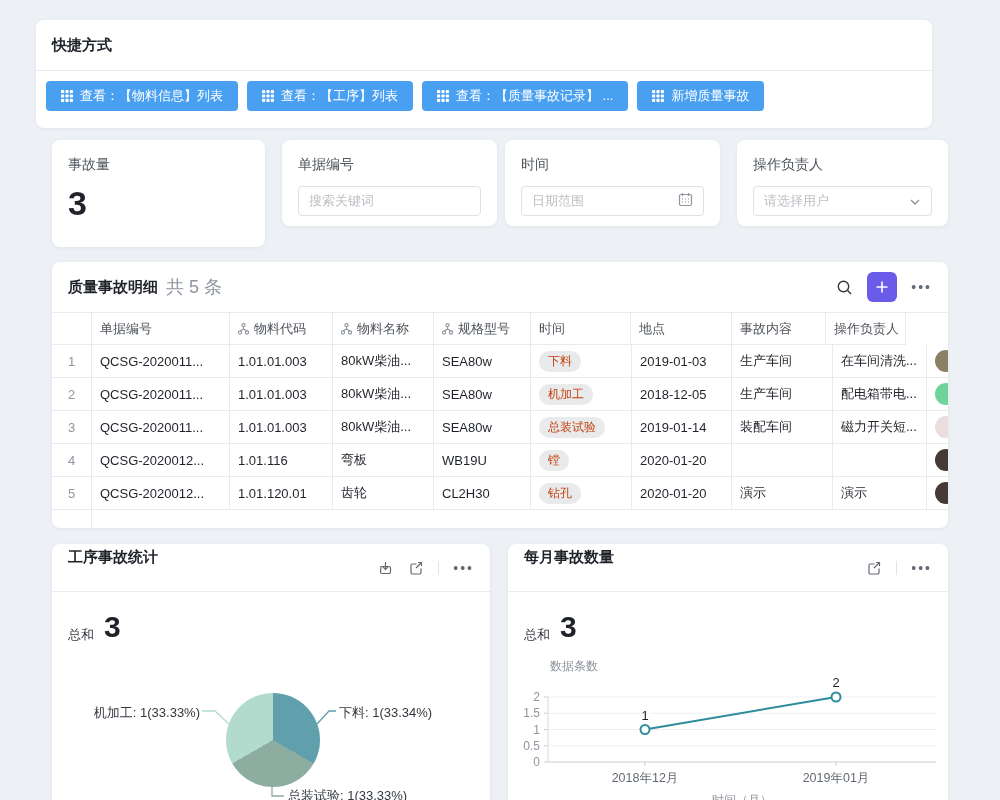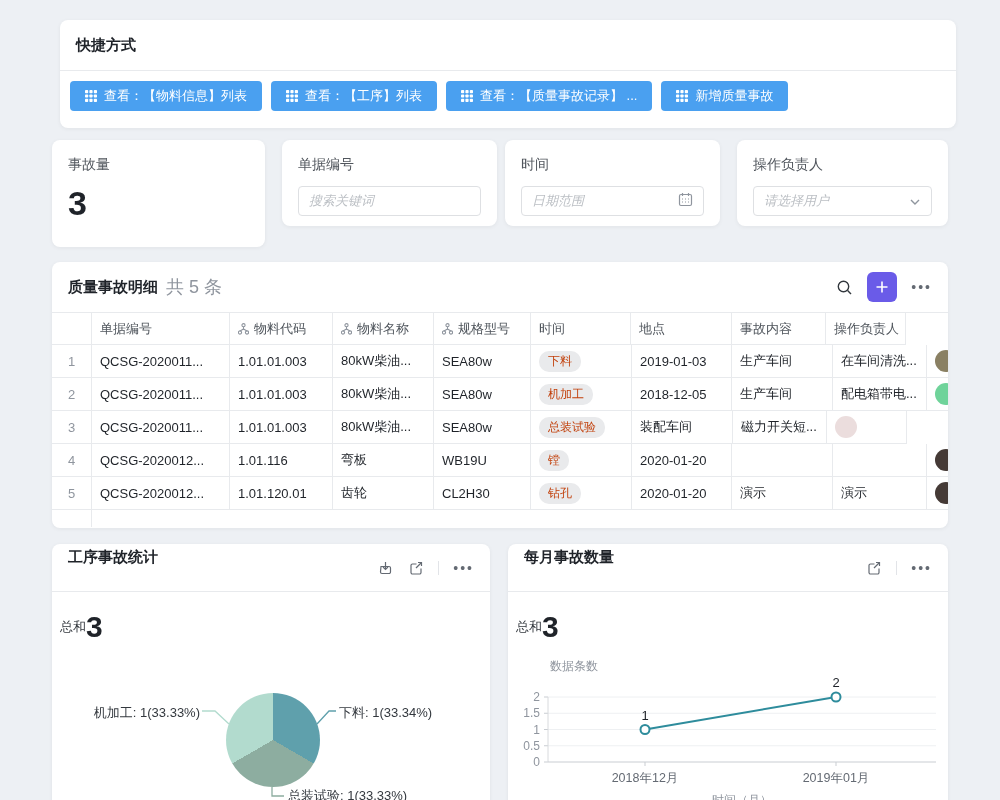--- a/index.html
+++ b/index.html
@@ -1,36 +1,36 @@
 <!DOCTYPE html>
 <html><head>
 <meta charset="utf-8">
 <style>
   * { margin:0; padding:0; box-sizing:border-box; }
   body { font-family:"Liberation Sans","DejaVu Sans",sans-serif; }
   .canvas { position:relative; width:1000px; height:800px; background:#EDF0F4; overflow:hidden; color:#1F2329; }
   .card { position:absolute; background:#fff; border-radius:8px; box-shadow:0 1px 4px rgba(31,35,41,.06); }
 
   
-  .shortcuts { left:60px; top:20px; width:896px; height:108px; }
+  .shortcuts { left:36px; top:20px; width:896px; height:108px; }
   .shortcuts .head { height:51px; border-bottom:1px solid #E8EAED; display:flex; align-items:center; padding:0 16px; }
   .shortcuts h2 { font-size:15px; font-weight:700; }
   .btn-row { display:flex; gap:9px; padding:10px 10px 0; }
   .sc-btn { display:inline-flex; align-items:center; gap:7px; height:30px; padding:0 15px; background:#4AA0F0; color:#fff; border:none; border-radius:4px; font-size:13px; font-family:inherit; cursor:pointer; white-space:nowrap; }
   .grid-ic { display:inline-flex; }
 
   
   .fcard { padding:16px; }
   .f-stat { left:52px; top:140px; width:213px; height:107px; }
   .f-doc  { left:282px; top:140px; width:215px; height:86px; }
   .f-time { left:505px; top:140px; width:215px; height:86px; }
   .f-op   { left:737px; top:140px; width:211px; height:86px; }
   .f-label { font-size:14px; color:#51565D; }
   .f-value { font-size:34px; font-weight:700; margin-top:10px; color:#1F2329; }
-  .f-input { position:relative; margin-top:12px; height:30px; border:1px solid #DEE0E3; border-radius:4px; display:flex; align-items:center; padding:0 10px; color:#BBBFC4; font-size:13px; background:#fff; cursor:text;font-style:italic; }
+  .f-input { position:relative; margin-top:12px; height:30px; border:1px solid #DEE0E3; border-radius:4px; display:flex; align-items:center; padding:0 10px; color:#BBBFC4; font-size:13px; background:#fff; cursor:text; }
   .f-input .ph { flex:1; overflow:hidden; white-space:nowrap; }
   .f-input svg { flex:none; }
 
   
   .tcard { left:52px; top:262px; width:896px; height:266px; overflow:hidden; }
   .tcard .head { height:51px; border-bottom:1px solid #E8EAED; display:flex; align-items:center; padding:0 16px; }
   .t-title { font-size:15px; font-weight:700; }
   .t-count { font-size:18px; color:#8F959E; margin-left:8px; }
   .head-right { margin-left:auto; display:flex; align-items:center; gap:14px; }
   .plus-btn { width:30px; height:30px; border:none; border-radius:6px; background:#6A5BE8; color:#fff; font-size:19px; line-height:1; display:flex; align-items:center; justify-content:center; cursor:pointer; }
@@ -47,21 +47,21 @@
   .empty-row .cell-num { border-right:1px solid #E8EAED; }
 
   
   .ccard { top:544px; height:300px; overflow:hidden; }
   .c-left { left:52px; width:438px; }
   .c-right { left:508px; width:440px; }
   .ccard .head { height:48px; border-bottom:1px solid #E8EAED; display:flex; padding:4px 16px; }
   .c-title { font-size:15px; font-weight:700; }
   .icon-btn { display:inline-flex; color:#646A73; cursor:pointer; }
   .vdiv { width:1px; height:14px; background:#E2E4E8; }
-  .total-row { display:flex; align-items:center; gap:0; padding:18px 8px 0; }
+  .total-row { display:flex; align-items:flex-end; gap:10px; padding:18px 16px 0; }
   .total-label { font-size:13px; color:#33383E; }
   .total-value { font-size:30px; font-weight:700; }
   .pie-zone { position:absolute; left:0; top:0; width:438px; height:300px; pointer-events:none; }
   .pie { position:absolute; left:174px; top:149px; width:94px; height:94px; border-radius:50%; }
   .pie-label { position:absolute; font-size:13px; color:#33383E; white-space:nowrap; }
   .pl-left { right:290px; top:160px; text-align:right; }
   .pl-right { left:287px; top:160px; }
   .pl-bottom { left:236px; top:243px; }
   .leader { position:absolute; left:0; top:0; }
   .line-zone { position:absolute; left:0; top:100px; width:440px; height:200px; }
@@ -299,20 +299,21 @@
         </div>
         <div class="trow">
           <div class="tcell cell-num" style="width:40px">3</div>
           <div class="tcell" style="width:138px">QCSG-2020011...</div>
           <div class="tcell" style="width:103px">1.01.01.003</div>
           <div class="tcell" style="width:101px">80kW柴油...</div>
           <div class="tcell" style="width:97px">SEA80w</div>
           <div class="tcell" style="width:101px">
             <span class="pill">总装试验</span>
           </div>
+          <div class="tcell" style="width:100px">2019-01-14</div>
           <div class="tcell" style="width:101px">装配车间</div>
           <div class="tcell" style="width:94px">磁力开关短...</div>
           <div class="tcell" style="width:80px">
             <span class="avatar" style="background:#EBDDDD"></span>
           </div>
         </div>
         <div class="trow">
           <div class="tcell cell-num" style="width:40px">4</div>
           <div class="tcell" style="width:138px">QCSG-2020012...</div>
           <div class="tcell" style="width:103px">1.01.116</div>

